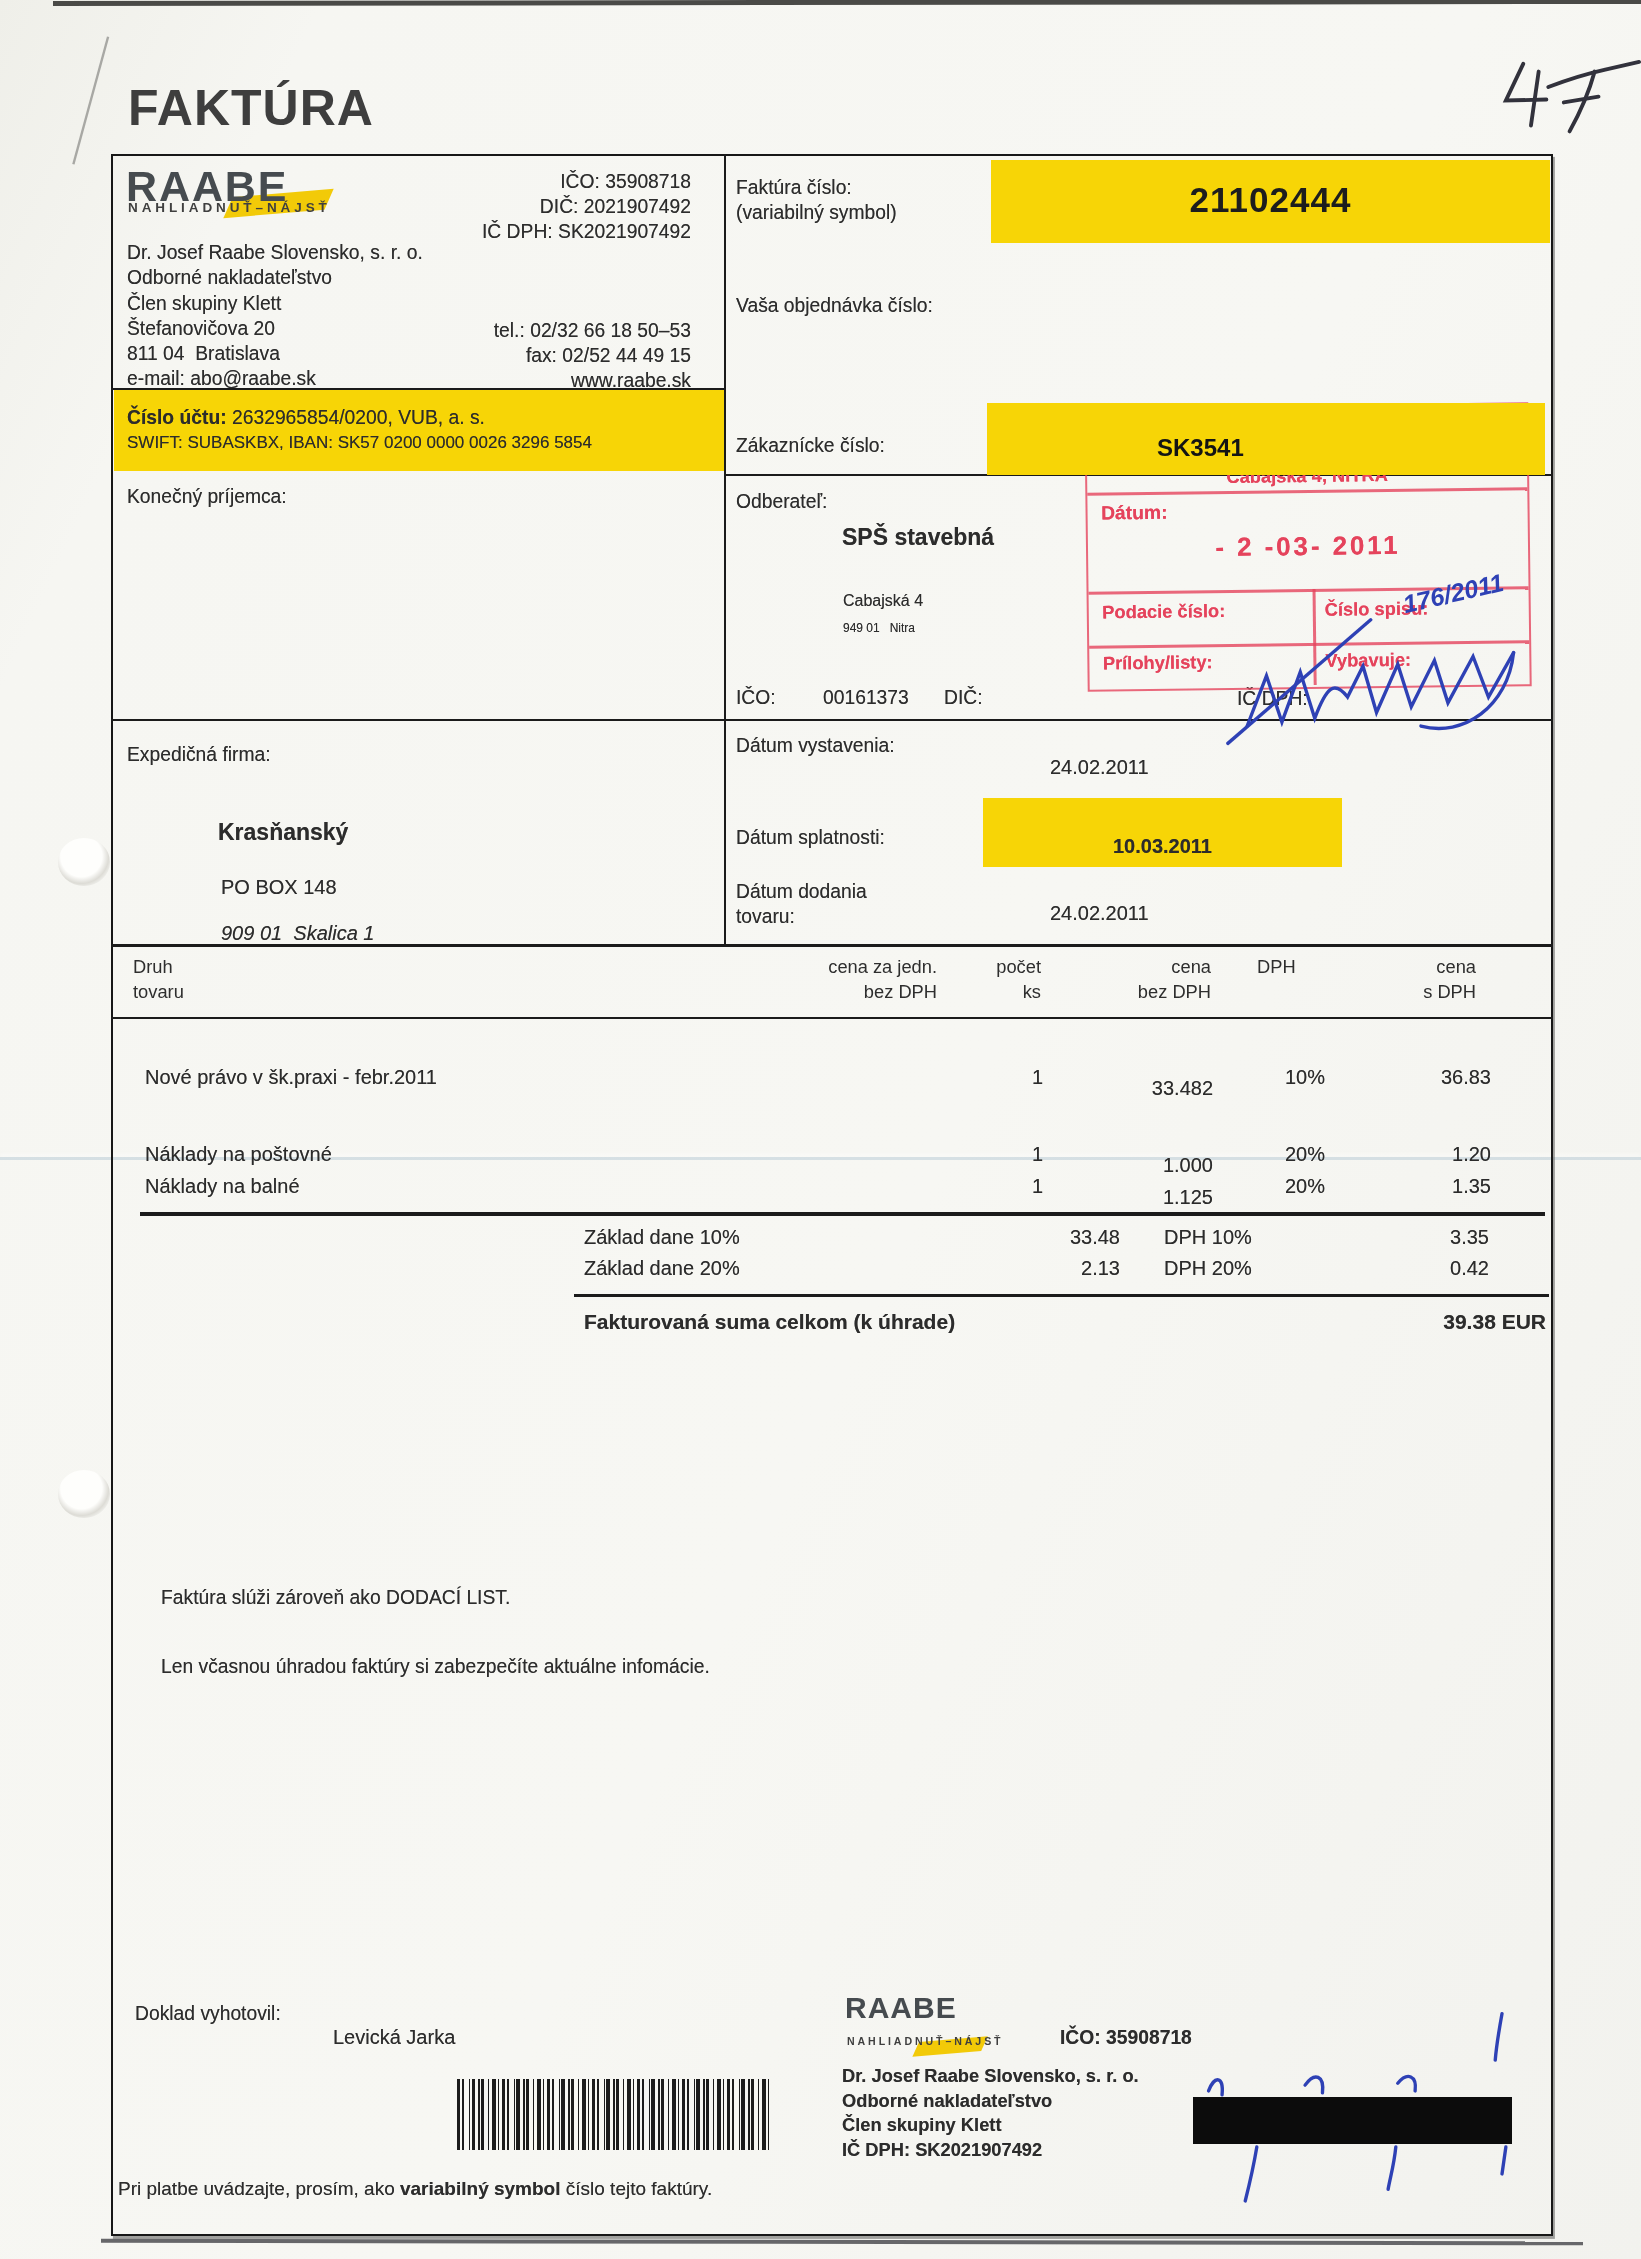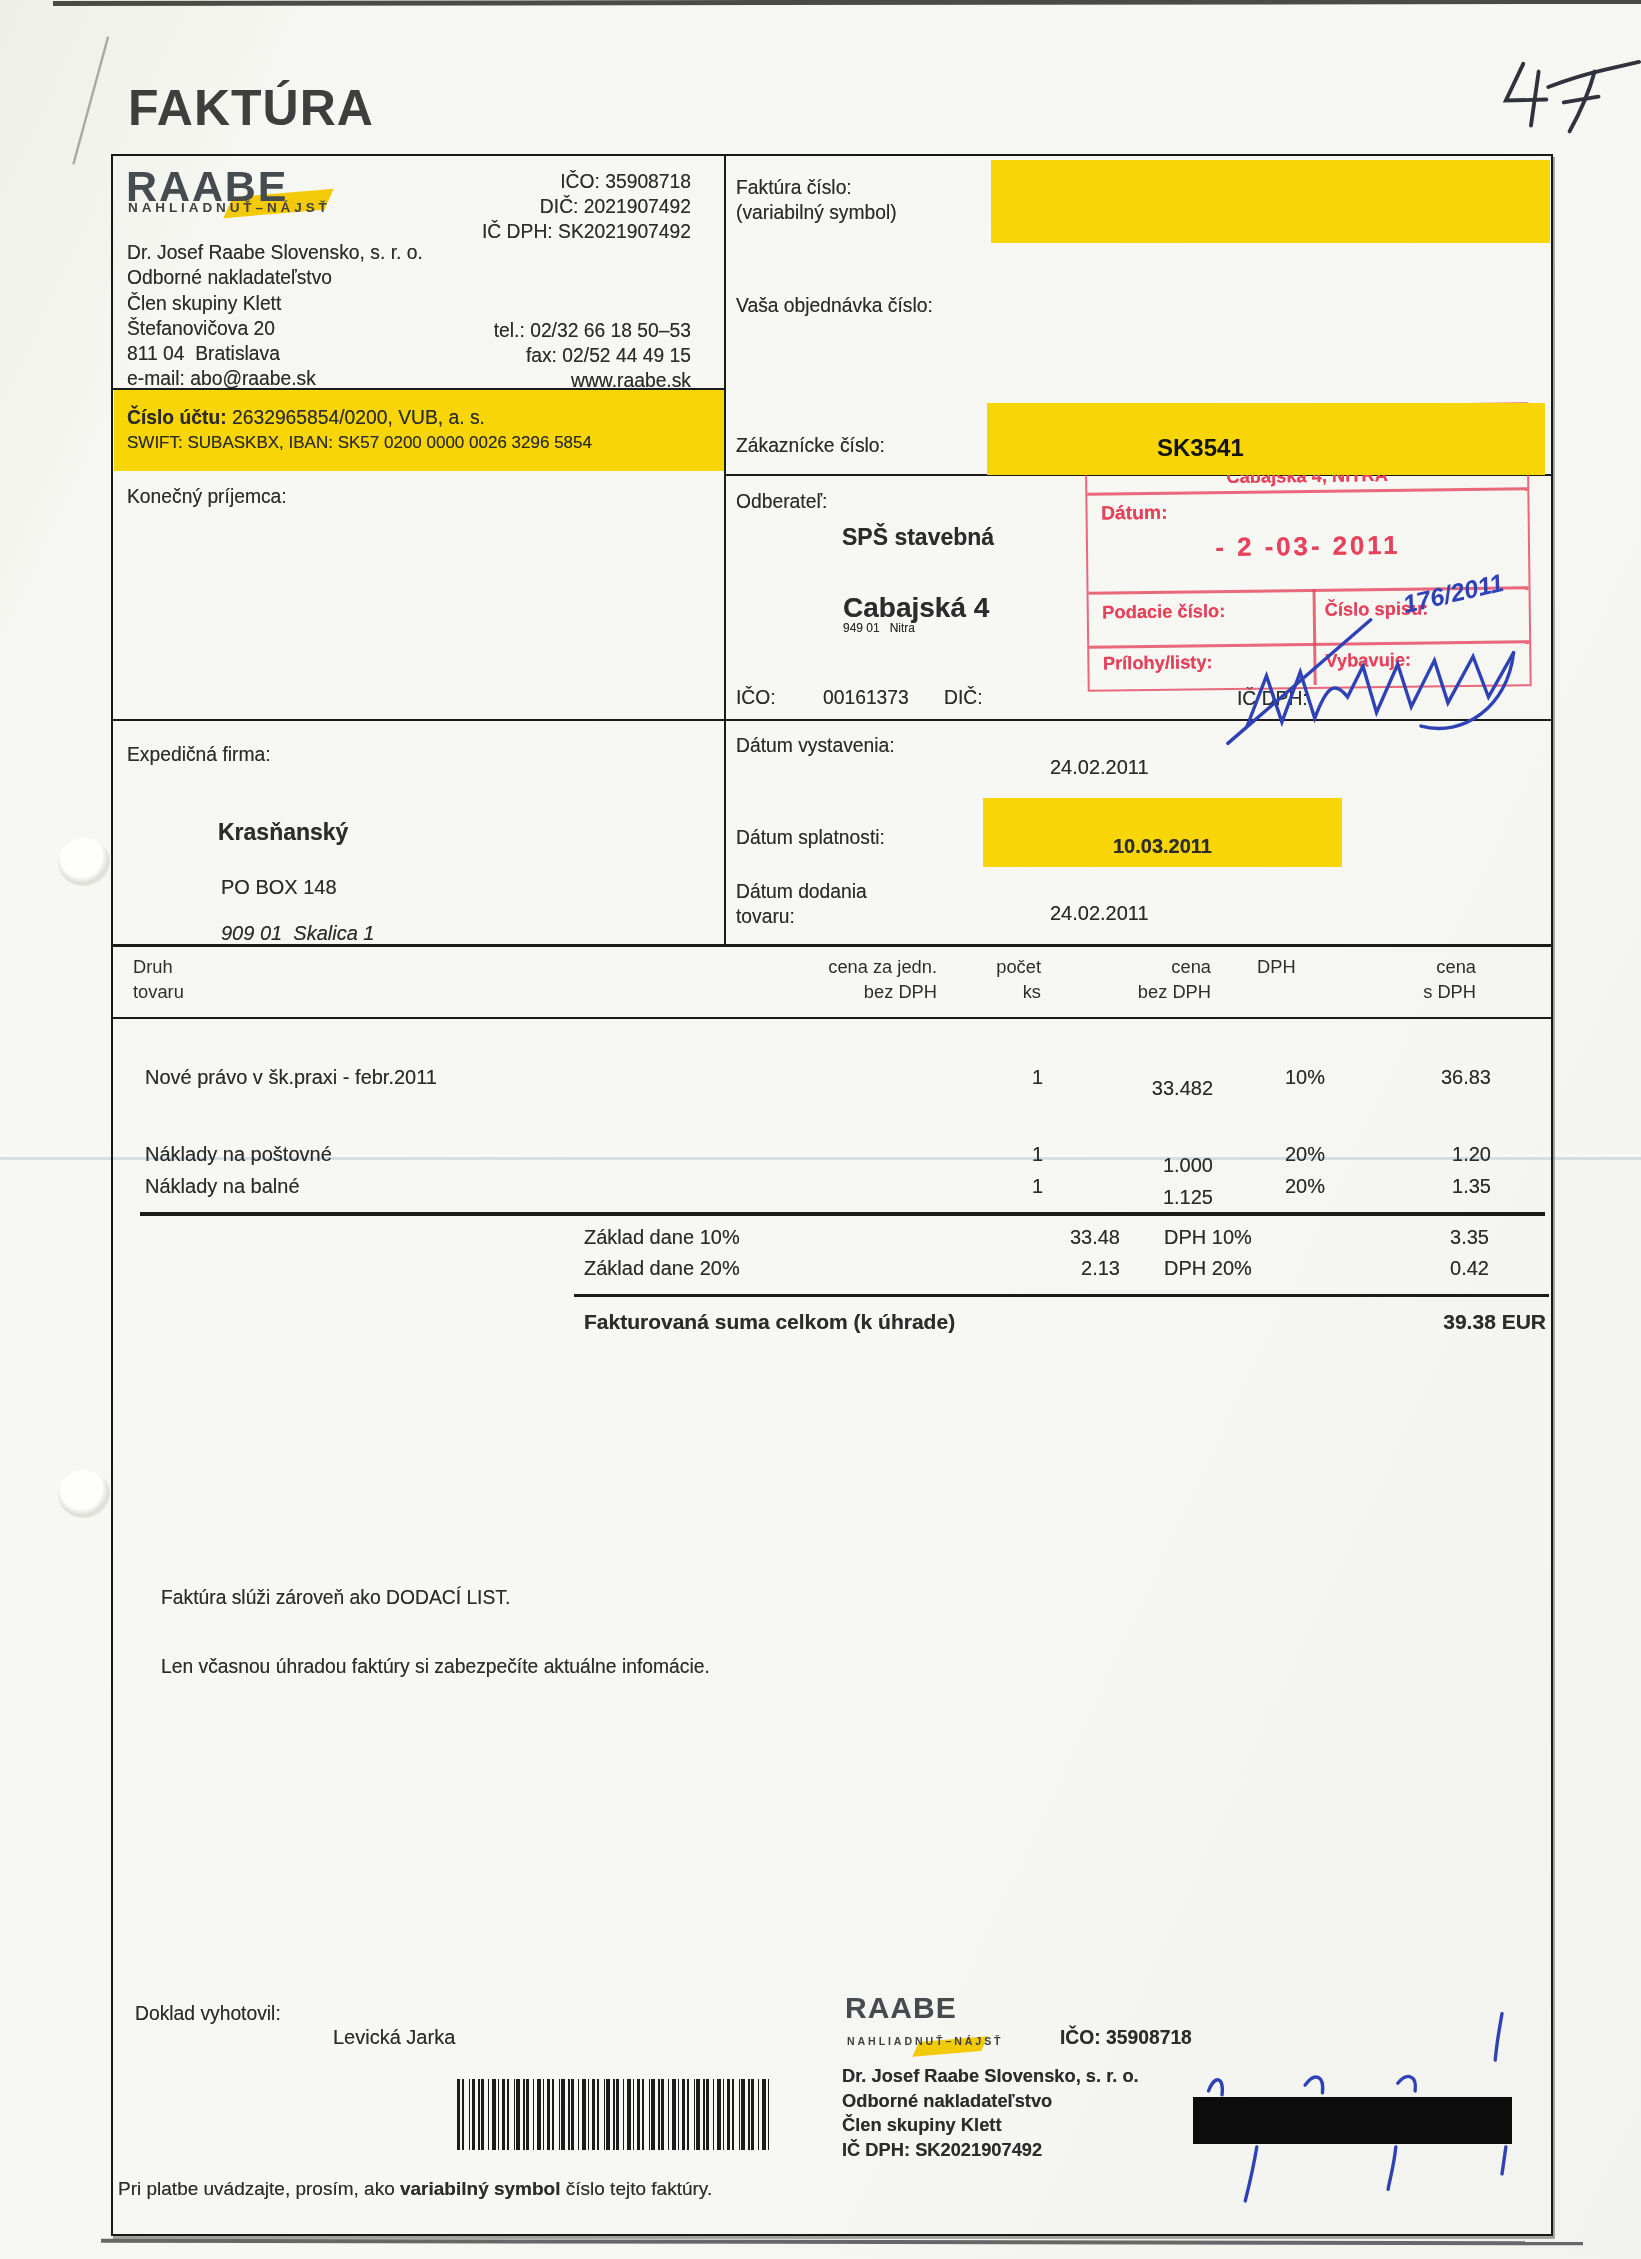--- a/index.html
+++ b/index.html
@@ -103,29 +103,30 @@
   <div class="abs t" style="left:127px;top:406px;z-index:3;">
     <span class="b">Číslo účtu:</span><span class="pre"> 2632965854/0200, VUB, a. s.</span>
   </div>
   <div class="abs t" style="left:127px;top:433px;font-size:17px;z-index:3;">SWIFT: SUBASKBX, IBAN: SK57 0200 0000 0026 3296 5854</div>
 
   <div class="abs t" style="left:127px;top:485px;">Konečný príjemca:</div>
 
   <div class="abs t" style="left:736px;top:176px;">Faktúra číslo:</div>
   <div class="abs t" style="left:736px;top:201px;">(variabilný symbol)</div>
   <div class="ylw" style="left:991px;top:160px;width:559px;height:83px;"></div>
+  <div class="abs b" style="left:991px;top:180px;width:559px;text-align:center;font-size:35px;color:#1d1d1d;z-index:3;letter-spacing:1px;">21102444</div>
 
   <div class="abs t" style="left:736px;top:294px;">Vaša objednávka číslo:</div>
   <div class="ylw" style="left:987px;top:403px;width:558px;height:72px;z-index:2;"></div>
   <div class="abs t" style="left:736px;top:434px;">Zákaznícke číslo:</div>
   <div class="abs b" style="left:1157px;top:434px;font-size:24px;color:#141414;z-index:6;">SK3541</div>
 
   <div class="abs t" style="left:736px;top:490px;">Odberateľ:</div>
   <div class="abs t b" style="left:842px;top:524px;font-size:23px;">SPŠ stavebná</div>
-  <div class="abs t" style="left:843px;top:591px;font-size:28px;font-weight:bold;">Cabajská 4</div>
+  <div class="abs t" style="left:843px;top:591px;font-size:16px;">Cabajská 4</div>
   <div class="abs t pre" style="left:843px;top:621px;font-size:12px;">949 01   Nitra</div>
   <div class="abs t" style="left:736px;top:686px;">IČO:</div>
   <div class="abs t" style="left:823px;top:686px;">00161373</div>
   <div class="abs t" style="left:944px;top:686px;">DIČ:</div>
   <div class="abs t" style="left:1237px;top:687px;">IČ DPH:</div>
 
   <div class="stamp">
     <div class="st ctr" style="top:7.7px;font-size:19.3px;letter-spacing:1px;">STREDNÁ PRIEMYSELNÁ ŠKOLA</div>
     <div class="st ctr" style="top:33px;font-size:19.3px;letter-spacing:1.9px;">STAVEBNÁ</div>
     <div class="st ctr" style="top:58px;font-size:18.3px;">Cabajská 4, NITRA</div>

